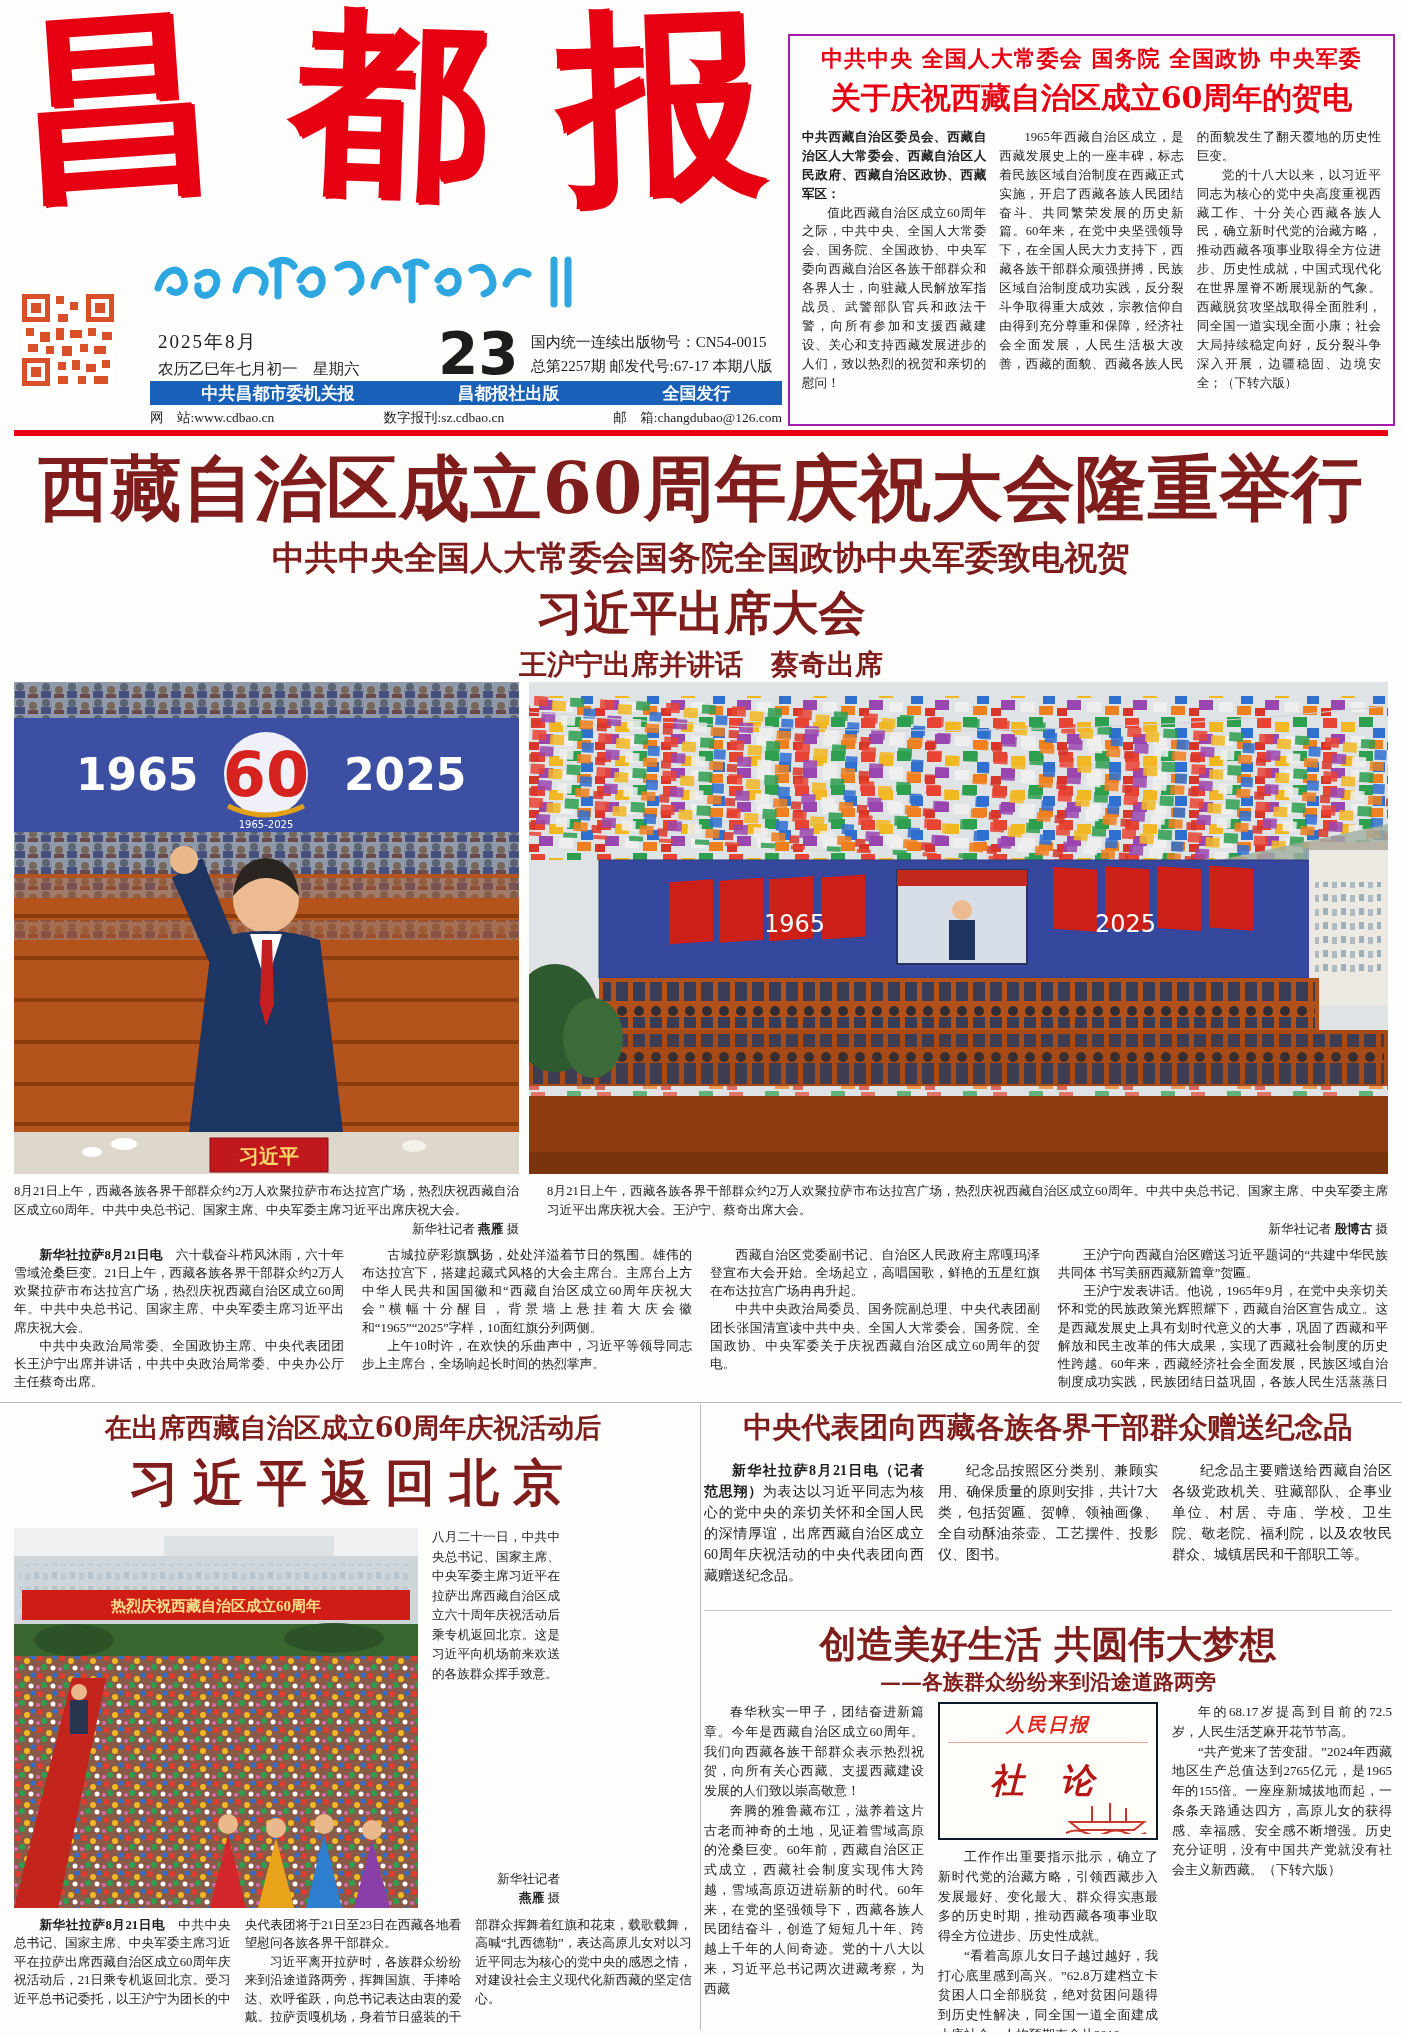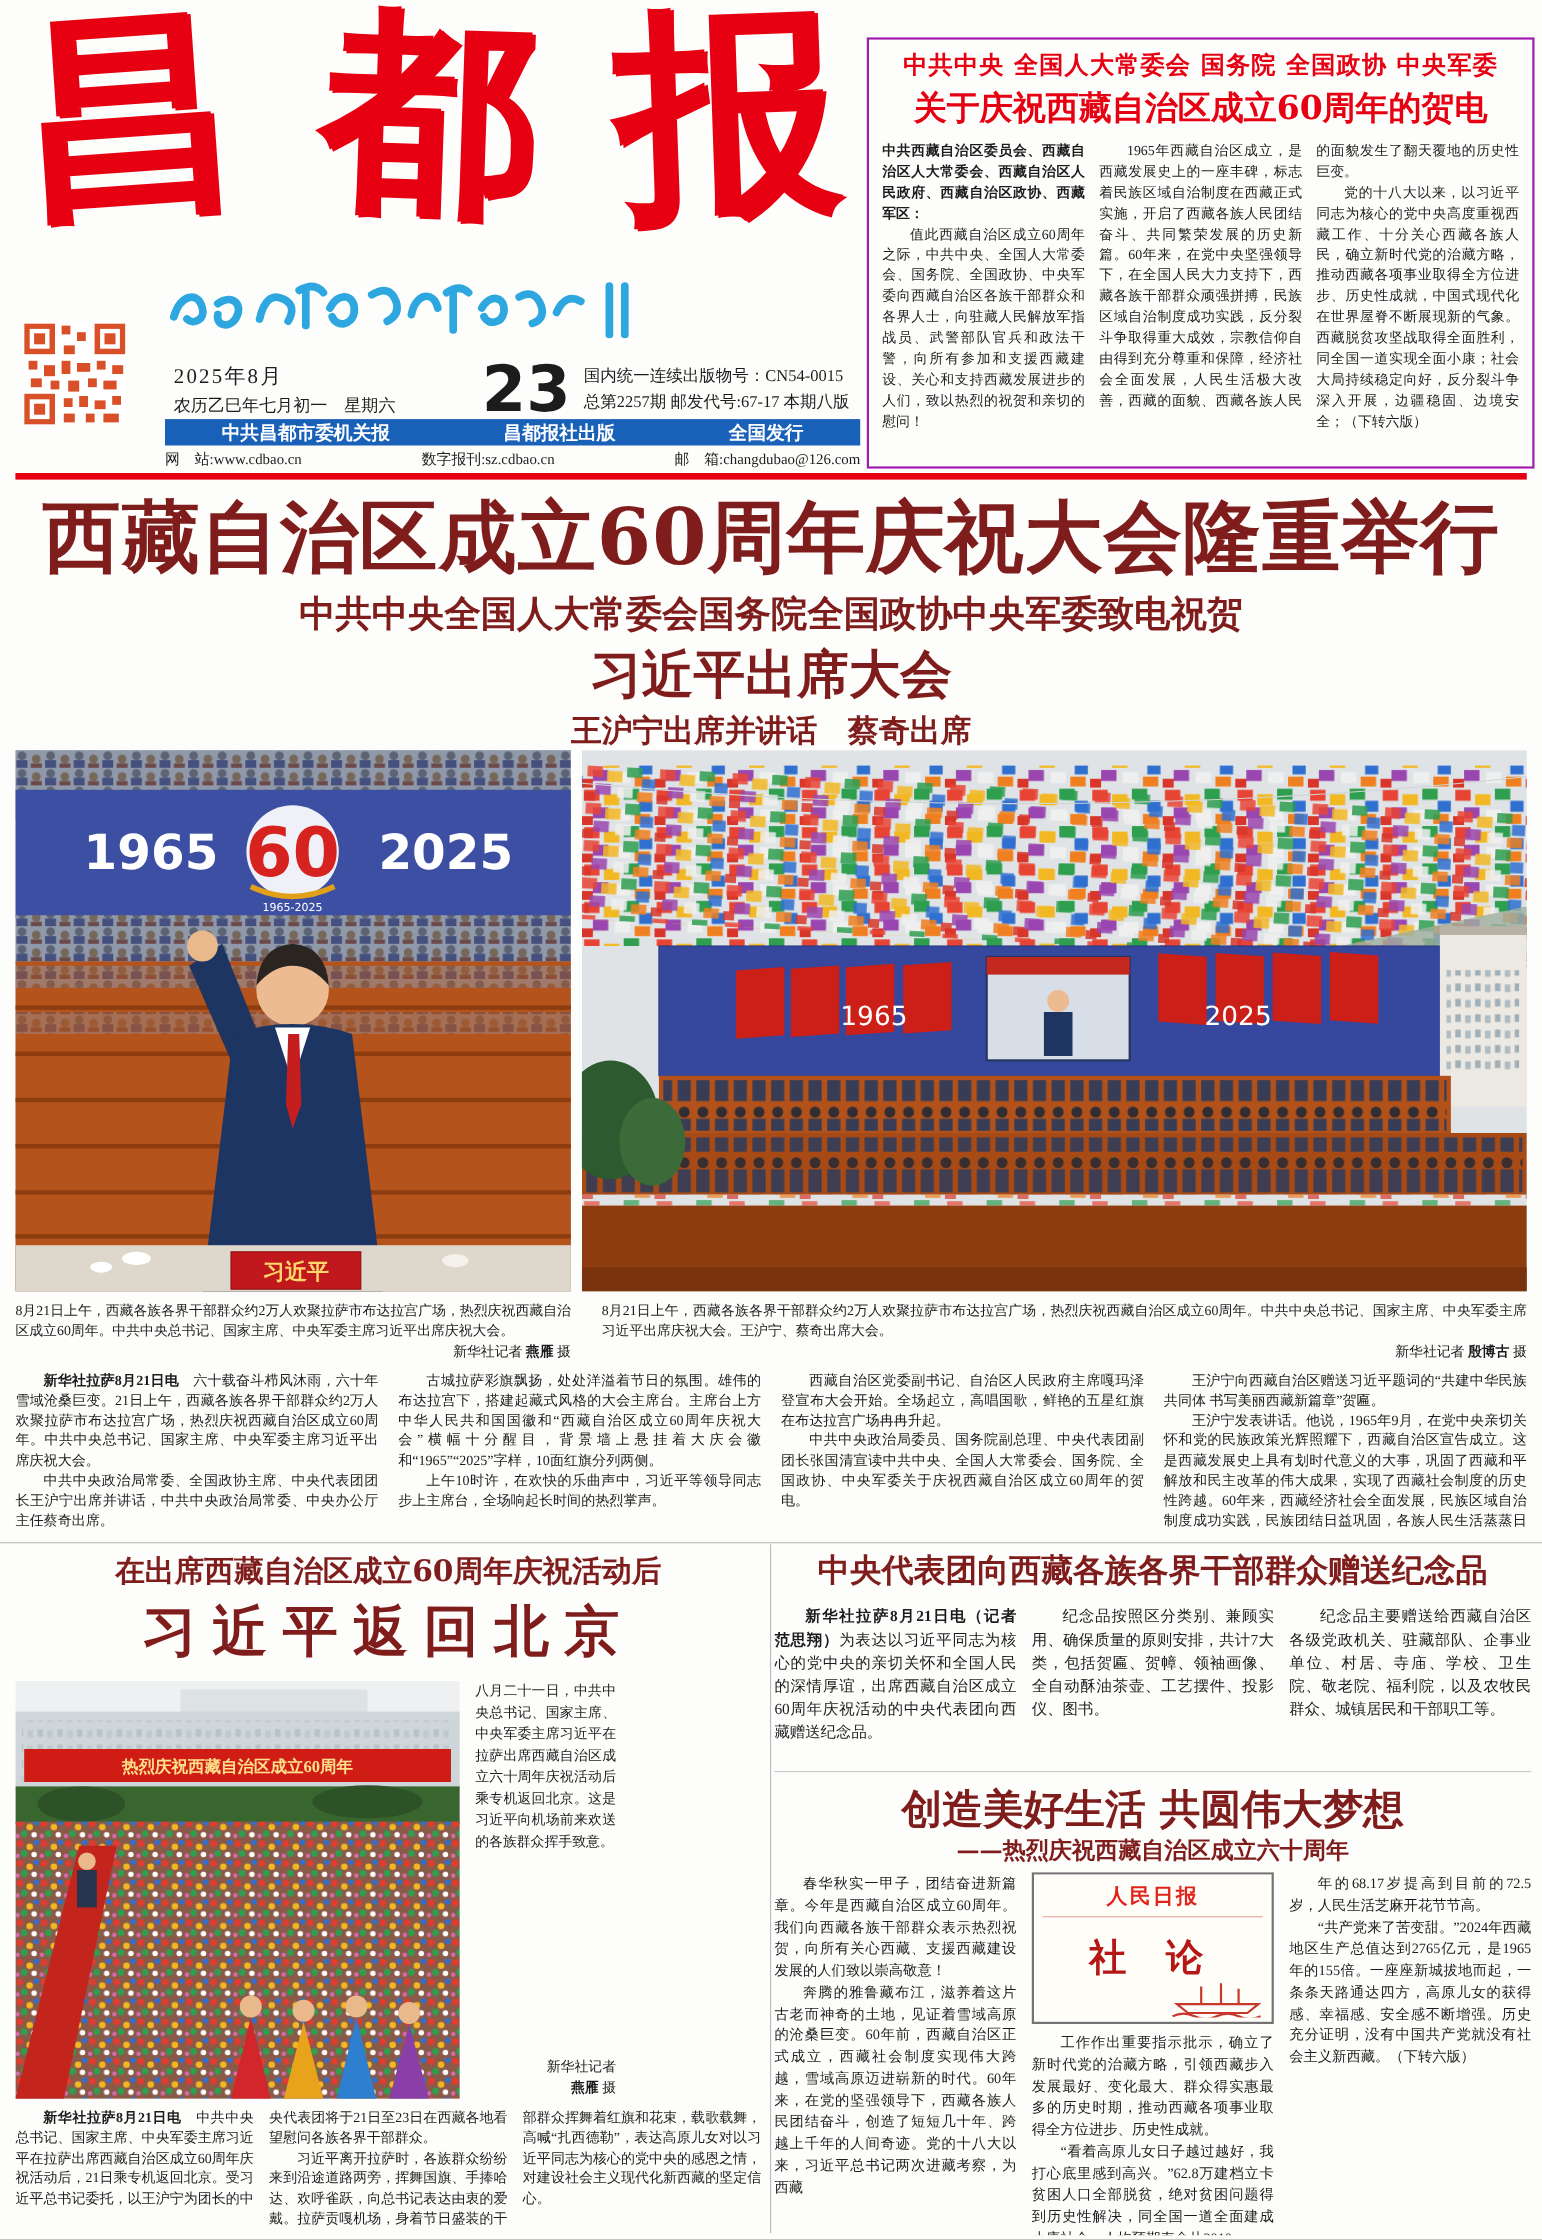--- a/index.html
+++ b/index.html
@@ -65,22 +65,22 @@
   .gift-head{left:704px;top:1408px;width:688px;font-size:29px;}
   .gift-cols{left:704px;top:1460px;width:688px;height:142px;column-count:3;column-gap:14px;
       font-size:14px;line-height:1.5;text-align:justify;overflow:hidden;}
   .divh2{left:704px;top:1610px;width:688px;height:1px;background:#c7c7c7;}
   
   .ed-head{left:704px;top:1620px;width:688px;font-size:37px;}
   .ed-sub{left:704px;top:1668px;width:688px;font-size:21px;}
   .ed-cols{left:704px;top:1702px;width:688px;height:330px;display:flex;gap:14px;
       font-size:13px;line-height:1.52;text-align:justify;overflow:hidden;}
   .ed-col{width:220px;}
-  .plate{border:2px solid #737373;box-sizing:border-box;width:100%;height:138px;margin-bottom:7px;
-      padding:6px 8px;position:relative;background:#fffdf8;}
+  .plate{border:2px solid #0f172a;box-sizing:border-box;width:100%;height:138px;margin-bottom:7px;
+      padding:6px 8px;position:relative;background:#fffdf8;font-style:italic;}
   .plate-title{color:#e0241c;font-weight:800;font-size:19px;text-align:center;letter-spacing:2px;
       font-family:"DejaVu Serif",serif;border-bottom:1px solid #e6a49e;padding-bottom:3px;}
   .plate-label{color:#b51616;font-weight:900;font-size:34px;letter-spacing:12px;text-align:center;
       margin-top:12px;font-family:"DejaVu Serif",serif;}
   .plate svg{position:absolute;right:6px;bottom:4px;}
 </style>
 </head>
 <body>
 
 <div class="page">
@@ -391,21 +391,21 @@
 
   <div class="abs hl gift-head">中央代表团向西藏各族各界干部群众赠送纪念品</div>
   <div class="abs gift-cols cols">
     <p><strong>新华社拉萨8月21日电（记者 范思翔）</strong><span>为表达以习近平同志为核心的党中央的亲切关怀和全国人民的深情厚谊，出席西藏自治区成立60周年庆祝活动的中央代表团向西藏赠送纪念品。</span></p>
     <span><p>纪念品按照区分类别、兼顾实用、确保质量的原则安排，共计7大类，包括贺匾、贺幛、领袖画像、全自动酥油茶壶、工艺摆件、投影仪、图书。</p><p>纪念品主要赠送给西藏自治区各级党政机关、驻藏部队、企事业单位、村居、寺庙、学校、卫生院、敬老院、福利院，以及农牧民群众、城镇居民和干部职工等。</p></span>
   </div>
 
   <div class="abs divh2"></div>
 
   <div class="abs hl ed-head">创造美好生活 共圆伟大梦想</div>
-  <div class="abs hl ed-sub">——热烈庆祝西藏自治区成立六十周年</div>
+  <div class="abs hl ed-sub">——各族群众纷纷来到沿途道路两旁</div>
 
   <div class="abs ed-cols">
     <div class="ed-col cols">
       <span><p>春华秋实一甲子，团结奋进新篇章。今年是西藏自治区成立60周年。我们向西藏各族干部群众表示热烈祝贺，向所有关心西藏、支援西藏建设发展的人们致以崇高敬意！</p><p>奔腾的雅鲁藏布江，滋养着这片古老而神奇的土地，见证着雪域高原的沧桑巨变。60年前，西藏自治区正式成立，西藏社会制度实现伟大跨越，雪域高原迈进崭新的时代。60年来，在党的坚强领导下，西藏各族人民团结奋斗，创造了短短几十年、跨越上千年的人间奇迹。党的十八大以来，习近平总书记两次进藏考察，为西藏</p></span>
     </div>
     <div class="ed-col">
       <div class="plate">
         <div class="plate-title">人民日报</div>
         <div class="plate-label">社 论</div>
         <svg width="86" height="34" viewBox="0 0 86 34">

